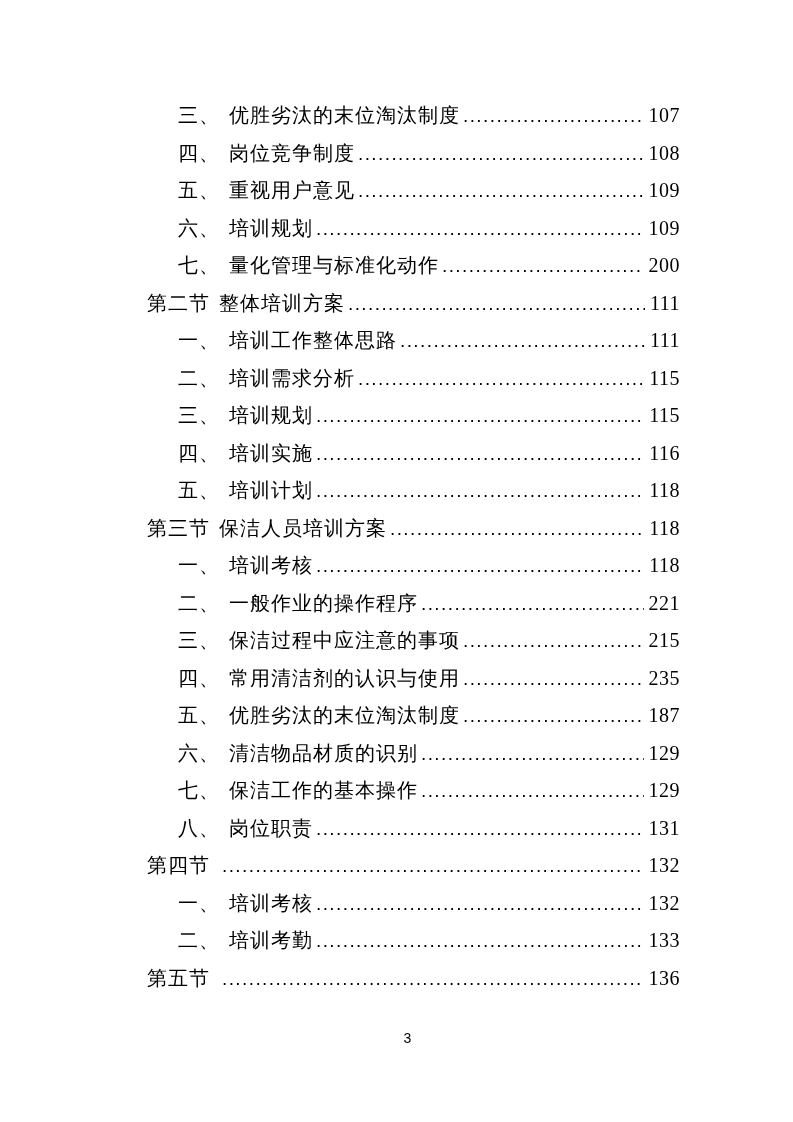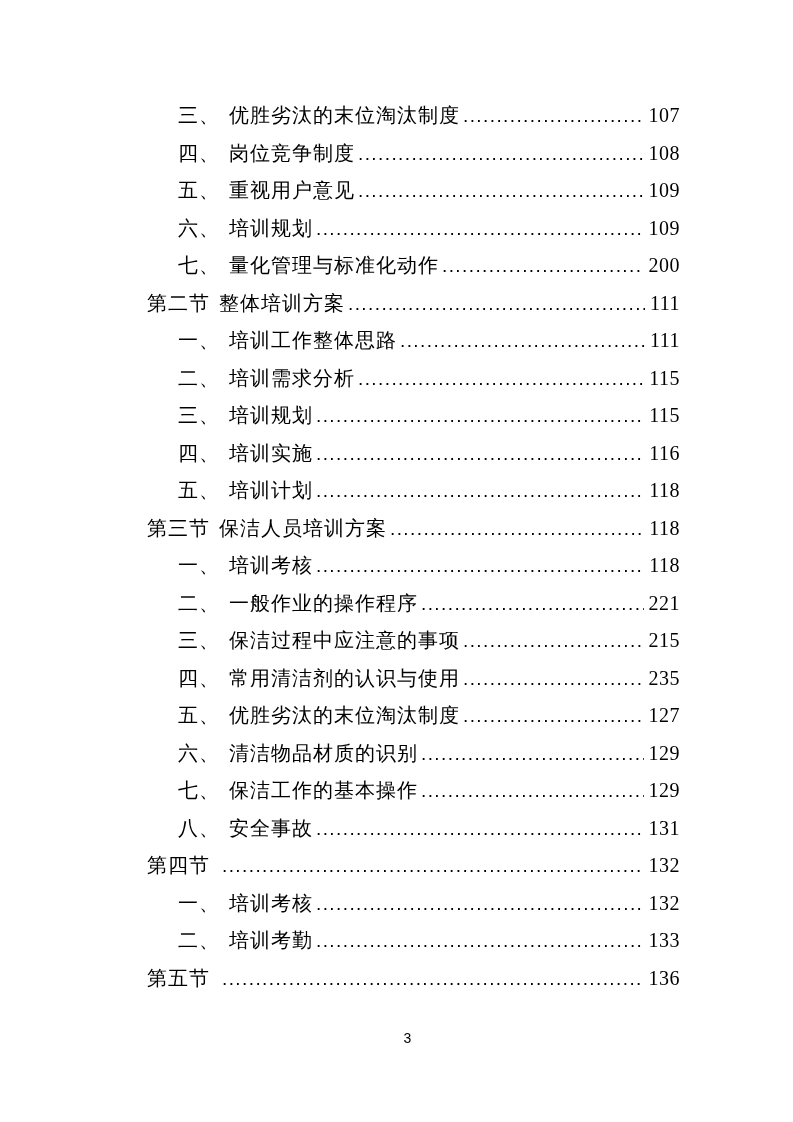--- a/index.html
+++ b/index.html
@@ -175,37 +175,37 @@
       <div class="toc-row level2">
       <span class="toc-num">四、</span>
       <span class="toc-title">常用清洁剂的认识与使用</span>
       <span class="leader"></span>
       <span class="toc-page">235</span>
     </div>
       <div class="toc-row level2">
       <span class="toc-num">五、</span>
       <span class="toc-title">优胜劣汰的末位淘汰制度</span>
       <span class="leader"></span>
-      <span class="toc-page">127</span>
+      <span class="toc-page">187</span>
     </div>
       <div class="toc-row level2">
       <span class="toc-num">六、</span>
       <span class="toc-title">清洁物品材质的识别</span>
       <span class="leader"></span>
       <span class="toc-page">129</span>
     </div>
       <div class="toc-row level2">
       <span class="toc-num">七、</span>
       <span class="toc-title">保洁工作的基本操作</span>
       <span class="leader"></span>
       <span class="toc-page">129</span>
     </div>
       <div class="toc-row level2">
       <span class="toc-num">八、</span>
-      <span class="toc-title">安全事故</span>
+      <span class="toc-title">岗位职责</span>
       <span class="leader"></span>
       <span class="toc-page">131</span>
     </div>
       <div class="toc-row level1">
       <span class="toc-num">第四节</span>
       <span class="leader"></span>
       <span class="toc-page">132</span>
     </div>
       <div class="toc-row level2">
       <span class="toc-num">一、</span>

